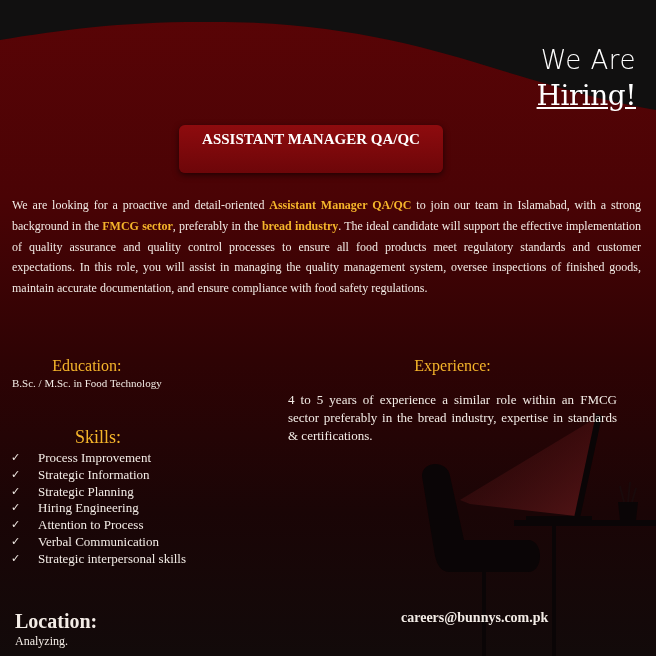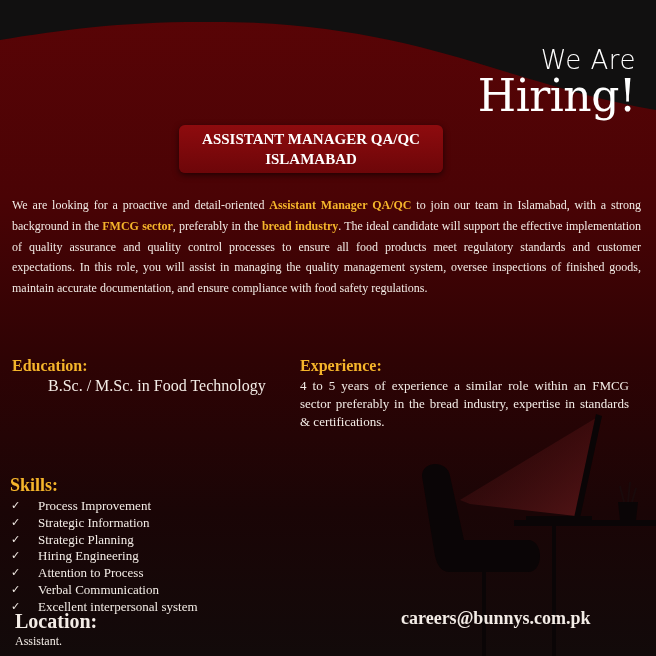--- a/index.html
+++ b/index.html
@@ -14,70 +14,69 @@
   .top-black {
     position:absolute; left:0; top:0; width:656px; height:140px; z-index:1;
   }
   .logo {
     position:absolute; left:14px; top:22px; width:80px; z-index:3;
   }
   .hiring {
     position:absolute; right:20px; top:22px; text-align:right; z-index:3; color:#fff;margin-top:24px;
   }
   .hiring .we { font-family:"DejaVu Sans", "Liberation Sans", sans-serif; font-size:26px; font-weight:300; letter-spacing:0.5px; line-height:28px; }
-  .hiring .big { font-family:"DejaVu Serif", "Liberation Serif", serif; font-size:44px; line-height:44px; letter-spacing:-0.5px; }
+  .hiring .big { font-family:"DejaVu Serif", "Liberation Serif", serif; font-size:28px; line-height:44px; letter-spacing:-0.5px;text-decoration:underline; }
   .title-box {
     position:absolute; left:179px; top:125px; width:264px; height:48px; z-index:3;
     background:linear-gradient(180deg,#8e0b0e,#6d0609);
     border-radius:6px; box-shadow:0 2px 6px rgba(0,0,0,0.6);
     text-align:center; color:#fff; font-weight:bold; font-size:15px; line-height:20px; padding-top:4px;
     font-family:"Liberation Serif", serif;
   }
   .intro {
     position:absolute; left:12px; top:195px; width:629px; z-index:3;
     font-size:12px; line-height:20.8px; text-align:justify;
     font-family:"Liberation Serif", serif;
   }
   .hl { color:#f5b52b; font-weight:bold; }
-  .section-h { color:#f5b52b; font-weight:bold; font-size:16px; font-family:"Liberation Serif", serif; }
+  .section-h { color:#f5b52b; font-weight:normal; font-size:16px; font-family:"Liberation Serif", serif;text-align:center; }
   .edu { position:absolute; left:12px; top:357px; z-index:3; }
-  .edu .val { font-size:16px; margin-top:2px; font-family:"Liberation Serif", serif;margin-left:36px; }
-  .exp { position:absolute; left:300px; top:357px; width:329px; z-index:3; }
-  .exp .val { font-size:13px; line-height:18px; text-align:justify; margin-top:2px; font-family:"Liberation Serif", serif; }
-  .skills { position:absolute; left:10px; top:427px; z-index:3;margin-top:48px; }
+  .edu .val { font-size:11px; margin-top:2px; font-family:"Liberation Serif", serif; }
+  .exp { position:absolute; left:288px; top:357px; width:329px; z-index:3; }
+  .exp .val { font-size:13px; line-height:18px; text-align:justify; margin-top:16px; font-family:"Liberation Serif", serif; }
+  .skills { position:absolute; left:10px; top:427px; z-index:3; }
   .skills .section-h { font-size:18px; }
   .skills ul { list-style:none; margin-top:2px; }
   .skills li { font-size:13px; line-height:16.8px; font-family:"Liberation Serif", serif; display:flex; }
   .skills li .chk { width:28px; padding-left:1px; font-family:"DejaVu Sans", sans-serif; font-size:11px; }
   .loc { position:absolute; left:15px; top:610px; z-index:3; font-family:"Liberation Serif", serif; }
   .loc .lbl { font-weight:bold; font-size:20px; }
   .loc .val { font-size:12px; margin-top:1px; }
   .cv { position:absolute; left:401px; top:607px; z-index:3; font-family:"Liberation Serif", serif; }
   .cv .lbl { font-size:12px; letter-spacing:0.2px; }
-  .cv .mail { font-size:18px; font-weight:bold; line-height:22px; }
+  .cv .mail { font-size:14px; font-weight:bold; line-height:22px; }
   .silhouette { position:absolute; left:400px; top:400px; width:256px; height:256px; z-index:2; }
 </style>
 </head>
 <body>
 
 <div class="poster">
 
   <svg class="top-black" viewBox="0 0 656 140" preserveAspectRatio="none">
     <path d="M0 0 H656 V110 C600 100 560 88 500 70 C420 45 330 20 200 22 C120 22 60 30 0 40 Z" fill="#111010"></path>
   </svg>
 
 
   <div class="hiring">
     <div class="we">We Are</div>
     <div class="big">Hiring!</div>
   </div>
 
   <div class="title-box">
     <div>ASSISTANT MANAGER QA/QC</div>
-    <div>ISLAMABAD</div>
   </div>
 
   <p class="intro"><span>We are looking for a proactive and detail-oriented </span><span class="hl">Assistant Manager QA/QC</span><span> to join our team in Islamabad, with a strong background in the </span><span class="hl">FMCG sector</span><span>, preferably in the </span><span class="hl">bread industry</span><span>. The ideal candidate will support the effective implementation of quality assurance and quality control processes to ensure all food products meet regulatory standards and customer expectations. In this role, you will assist in managing the quality management system, oversee inspections of finished goods, maintain accurate documentation, and ensure compliance with food safety regulations.</span></p>
 
   <div class="edu">
     <div class="section-h">Education:</div>
     <div class="val">B.Sc. / M.Sc. in Food Technology</div>
   </div>
 
   <div class="exp">
@@ -107,21 +106,21 @@
       <li>
           <span class="chk">✓</span>
           <span>Attention to Process</span>
         </li>
       <li>
           <span class="chk">✓</span>
           <span>Verbal Communication</span>
         </li>
       <li>
           <span class="chk">✓</span>
-          <span>Excellent interpersonal system</span>
+          <span>Strategic interpersonal skills</span>
         </li>
     </ul>
   </div>
 
   <svg class="silhouette" viewBox="0 0 256 256">
     <defs>
       <linearGradient id="glow" x1="0" y1="0" x2="1" y2="1">
         <stop offset="0" stop-color="#5a1416" stop-opacity="0.0"></stop>
         <stop offset="1" stop-color="#6a1a1c" stop-opacity="0.7"></stop>
       </linearGradient>
@@ -132,20 +131,20 @@
     <rect x="114" y="120" width="142" height="6" fill="#0a0506"></rect>
     <rect x="152" y="126" width="4" height="130" fill="#0a0506"></rect>
     <path d="M218 102 L238 102 L236 120 L220 120 Z" fill="#0a0506"></path>
     <path d="M224 102 L220 86 M228 102 L230 82 M232 102 L236 88" stroke="#1a0a0b" stroke-width="2"></path>
     <path d="M22 76 C22 60 48 60 50 76 L64 140 L128 140 C144 140 144 172 128 172 L50 172 C40 172 36 164 34 150 Z" fill="#0a0506"></path>
     <rect x="82" y="172" width="4" height="84" fill="#0a0506"></rect>
   </svg>
 
   <div class="loc">
     <div class="lbl">Location:</div>
-    <div class="val">Assistant.</div>
+    <div class="val">Analyzing.</div>
   </div>
 
   <div class="cv">
     <div class="mail">careers@bunnys.com.pk</div>
   </div>
 
 </div>
 
 </body></html>

